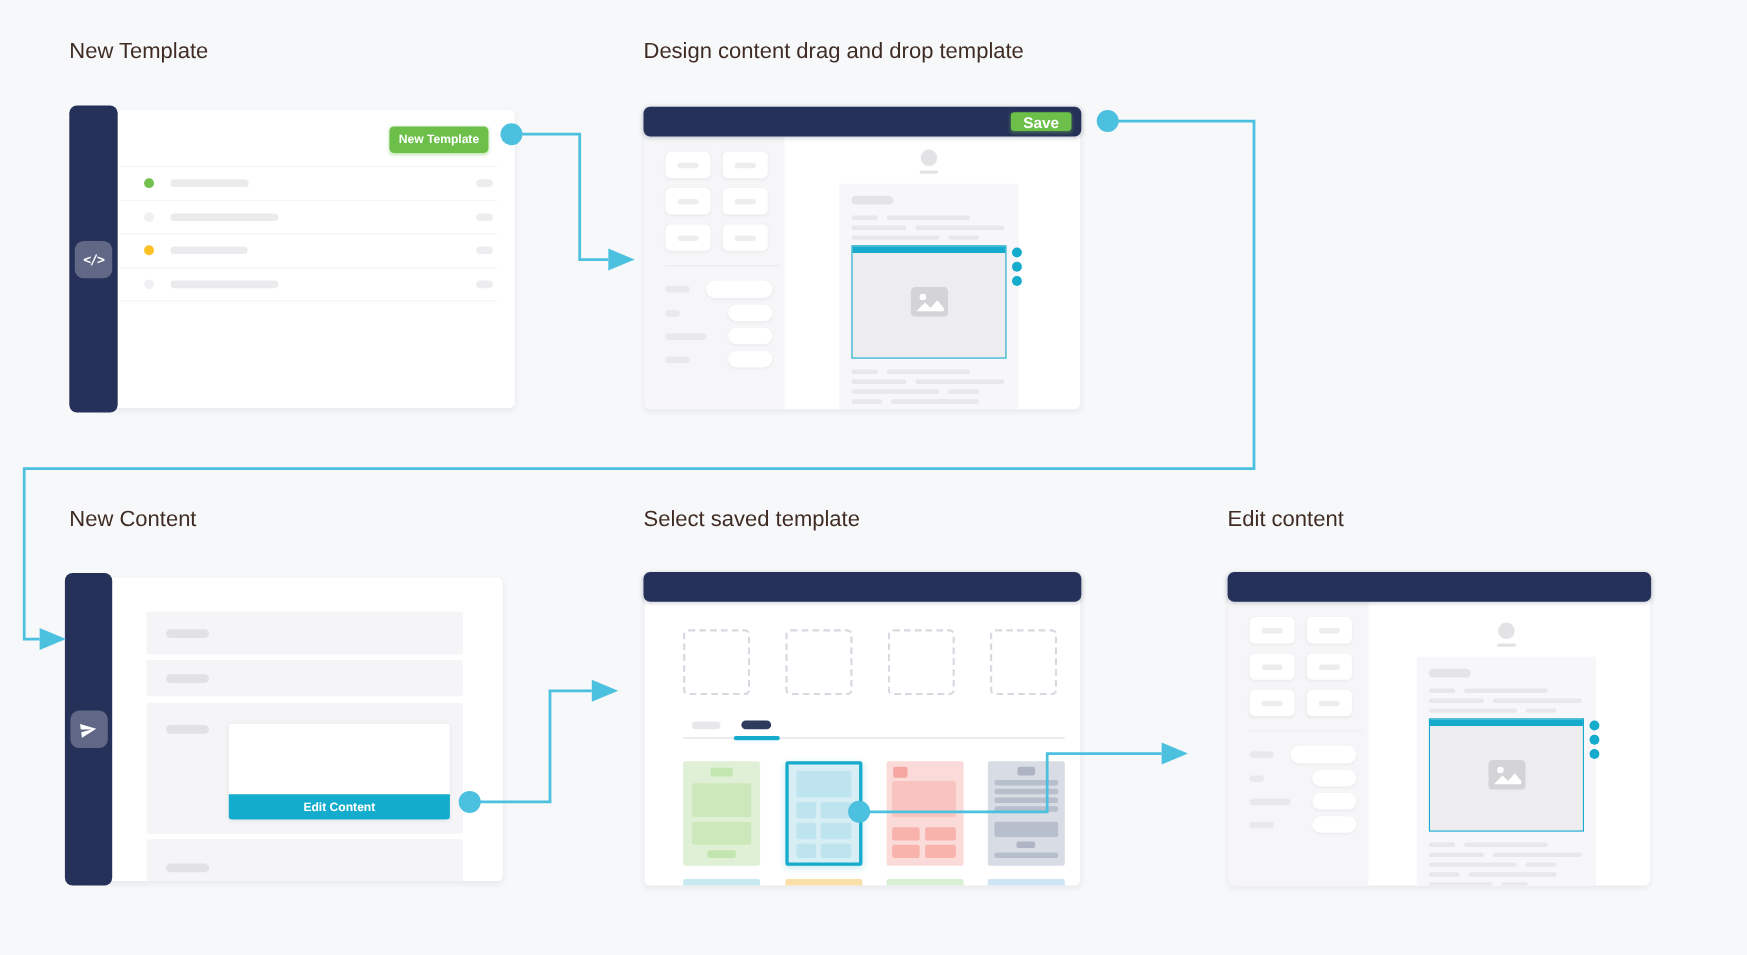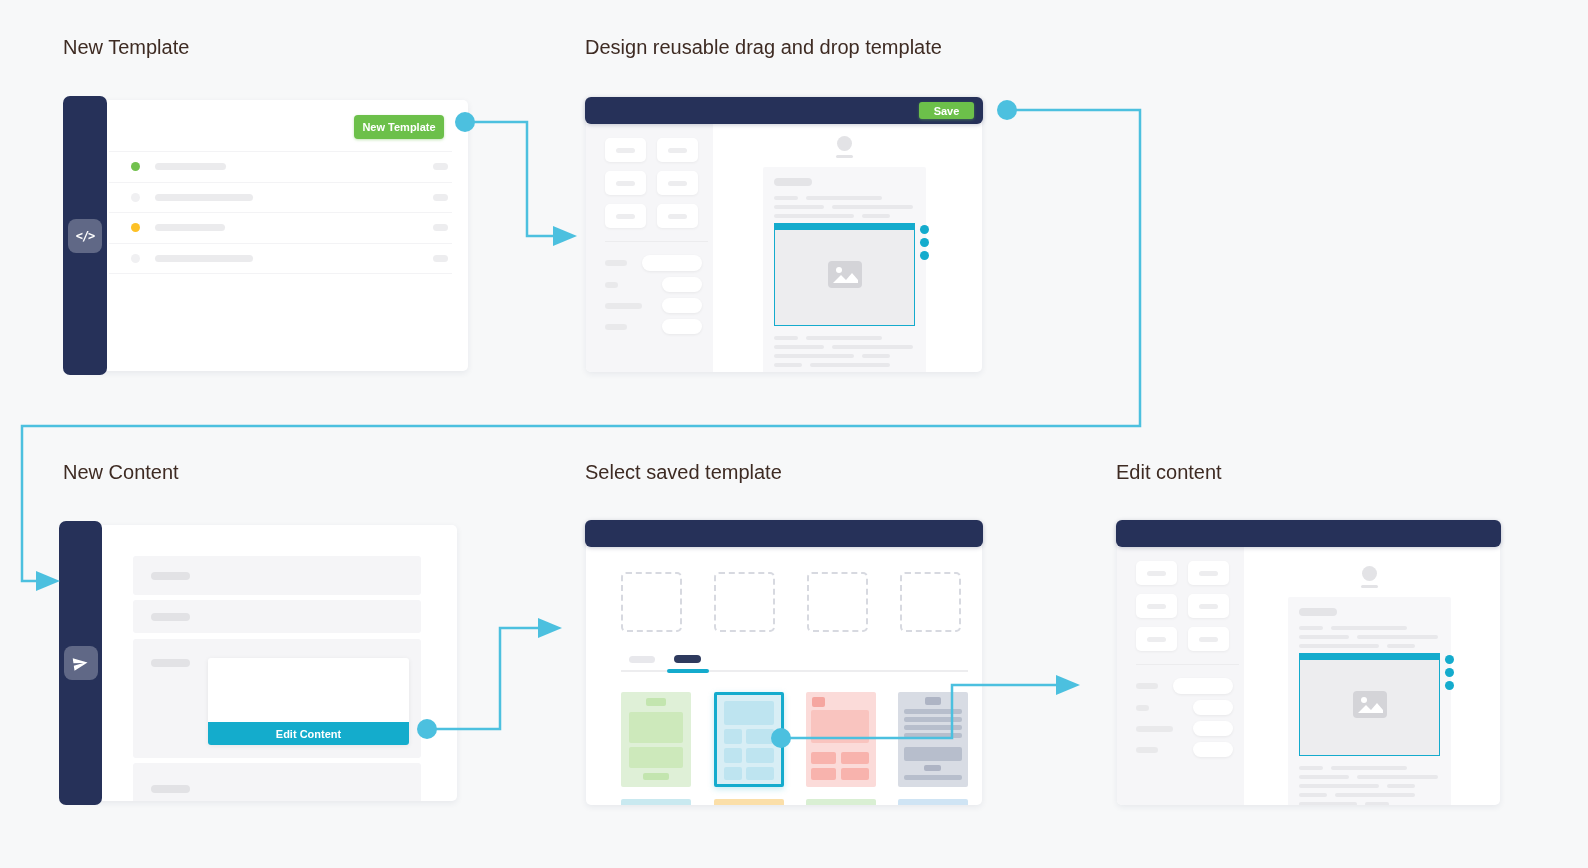--- a/index.html
+++ b/index.html
@@ -22,21 +22,21 @@
   .side-nav{position:absolute;left:0;top:0;bottom:0;width:44px;background:#263159;border-radius:7px;
             z-index:3;display:flex;align-items:center;justify-content:center;}
   .panel-3 .side-nav{width:43px}
   .side-badge{width:34px;height:34px;background:rgba(255,255,255,.27);border-radius:8px;
               display:flex;align-items:center;justify-content:center;color:#fff;}
   .code-glyph{font-family:"DejaVu Sans Mono",monospace;font-size:12px;font-weight:bold;letter-spacing:-1px;}
 
   .btn-green{background:#6cc04a;color:#fff;font-weight:bold;border-radius:4px;
              display:flex;align-items:center;justify-content:center;box-shadow:0 1px 3px rgba(108,192,74,.4);}
   .btn-new-template{position:absolute;right:24px;top:15px;width:90px;height:24px;font-size:11px;}
-  .btn-save{width:55px;height:17px;margin-right:9px;font-size:11px;border-radius:3px;}
+  .btn-save{width:55px;height:17px;margin-right:9px;font-size:14px;border-radius:3px;}
 
   .p1-card{left:22px;top:4px;right:0;bottom:4px;}
   .tpl-list{position:absolute;left:24px;right:16px;top:51px;}
   .tpl-row{height:29.5px;display:flex;align-items:center;border-top:1px solid #f3f3f5;}
   .tpl-row:last-child{border-bottom:1px solid #f3f3f5;}
   .dot{width:9px;height:9px;border-radius:50%;margin-left:22px;flex:none;}
   .dot.g{background:#72c14e}.dot.y{background:#fdc126}.dot.n{background:#f0f0f2}
   .bar{height:7px;border-radius:3.5px;background:#ebebed;margin-left:15px;}
   .pill-r{width:15px;height:7px;border-radius:3.5px;background:#ededef;margin-left:auto;margin-right:4px;}
 
@@ -110,21 +110,21 @@
       <polygon points="538,618 538,638 562,628"></polygon>
       <polygon points="1056,675 1056,695 1080,685"></polygon>
       <circle cx="465" cy="122" r="10"></circle>
       <circle cx="1007" cy="110" r="10"></circle>
       <circle cx="427" cy="729" r="10"></circle>
       <circle cx="781" cy="738" r="10"></circle>
     </g>
   </svg>
 
   <div class="step-title" id="t1">New Template</div>
-  <div class="step-title" id="t2">Design reusable drag and drop template</div>
+  <div class="step-title" id="t2">Design content drag and drop template</div>
   <div class="step-title" id="t3">New Content</div>
   <div class="step-title" id="t4">Select saved template</div>
   <div class="step-title" id="t5">Edit content</div>
 
   <section class="panel panel-1">
     <div class="side-nav">
       <div class="side-badge">
         <span class="code-glyph">&lt;/&gt;</span>
       </div>
     </div>

